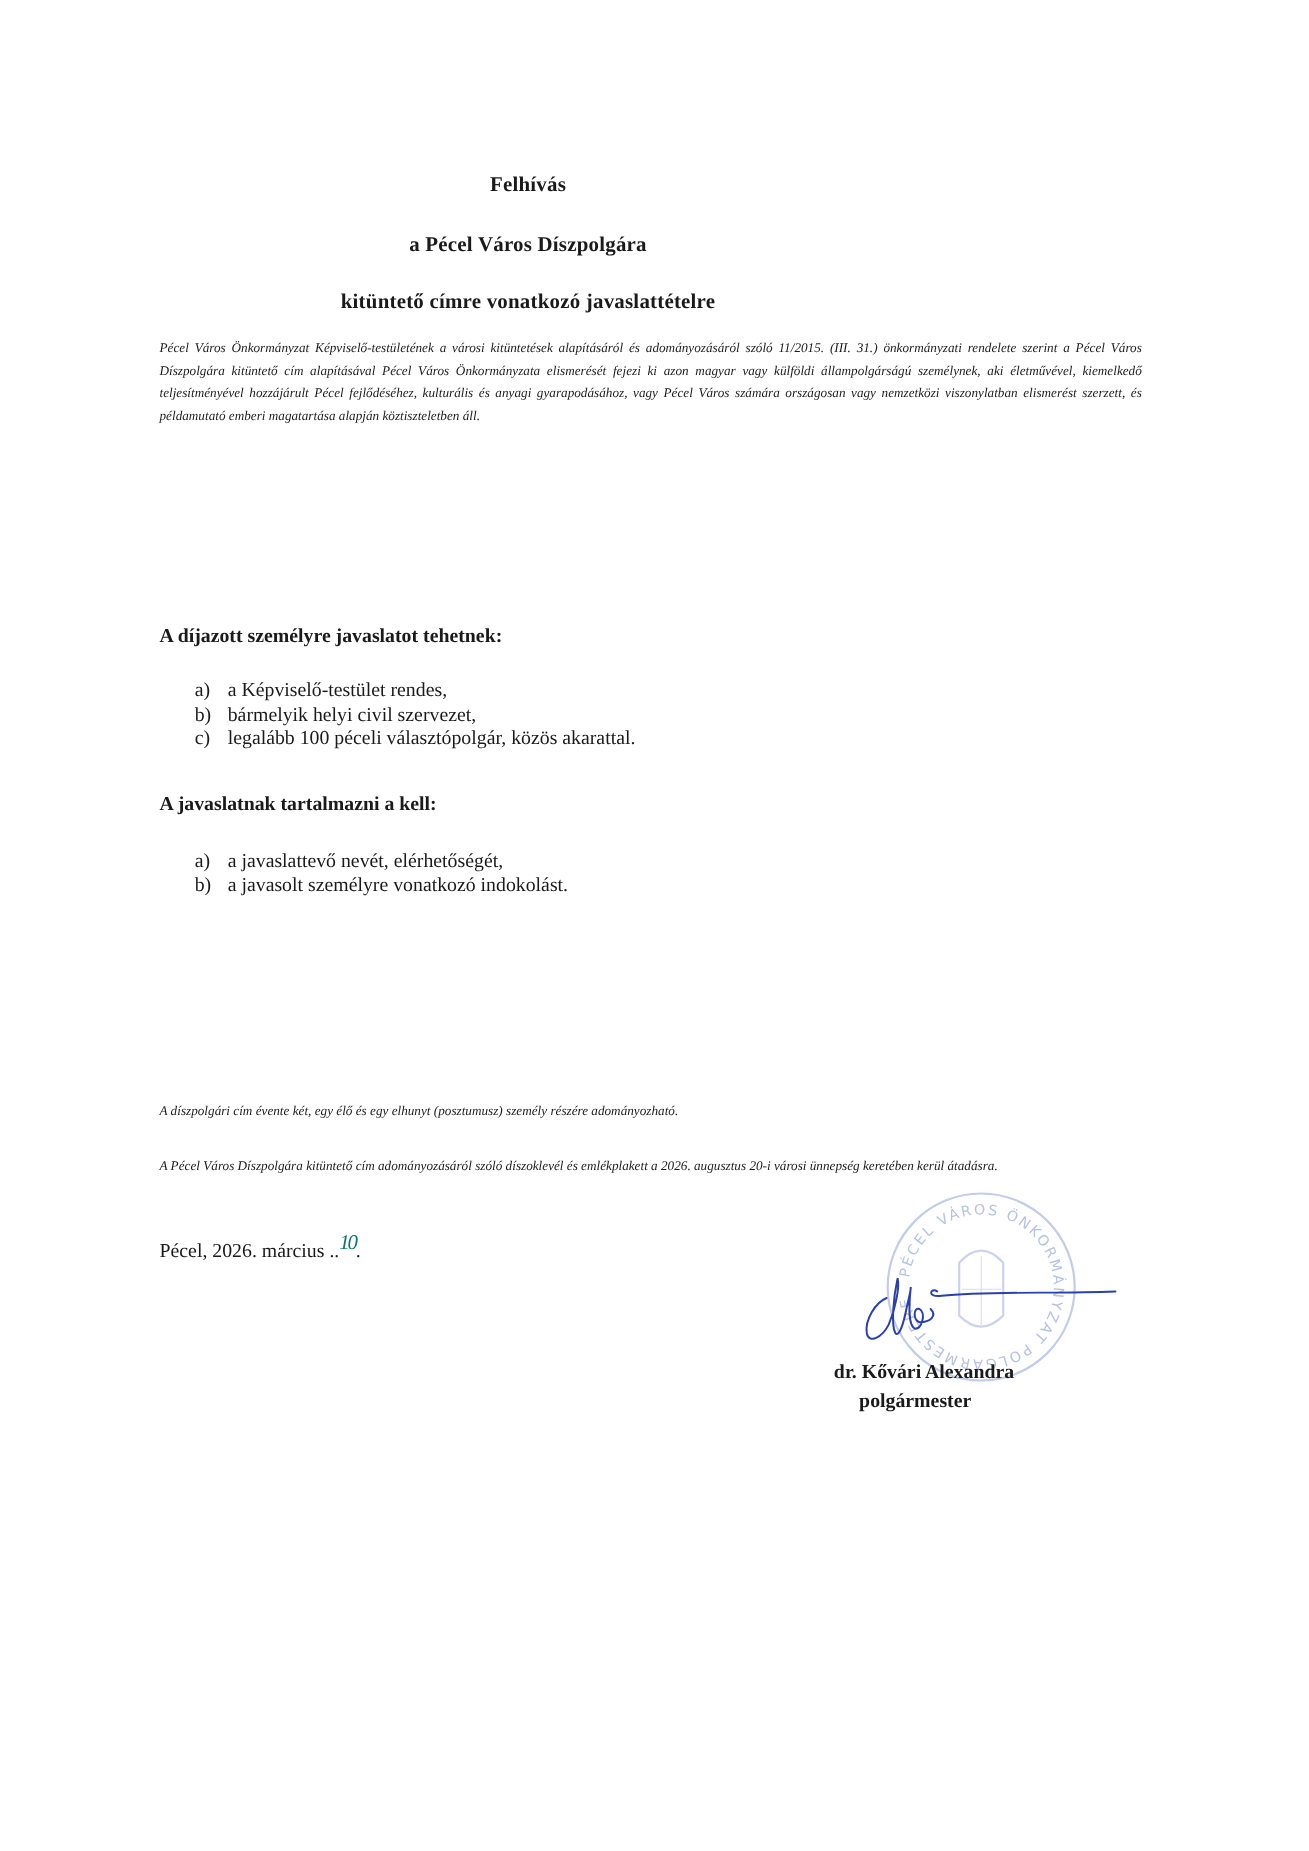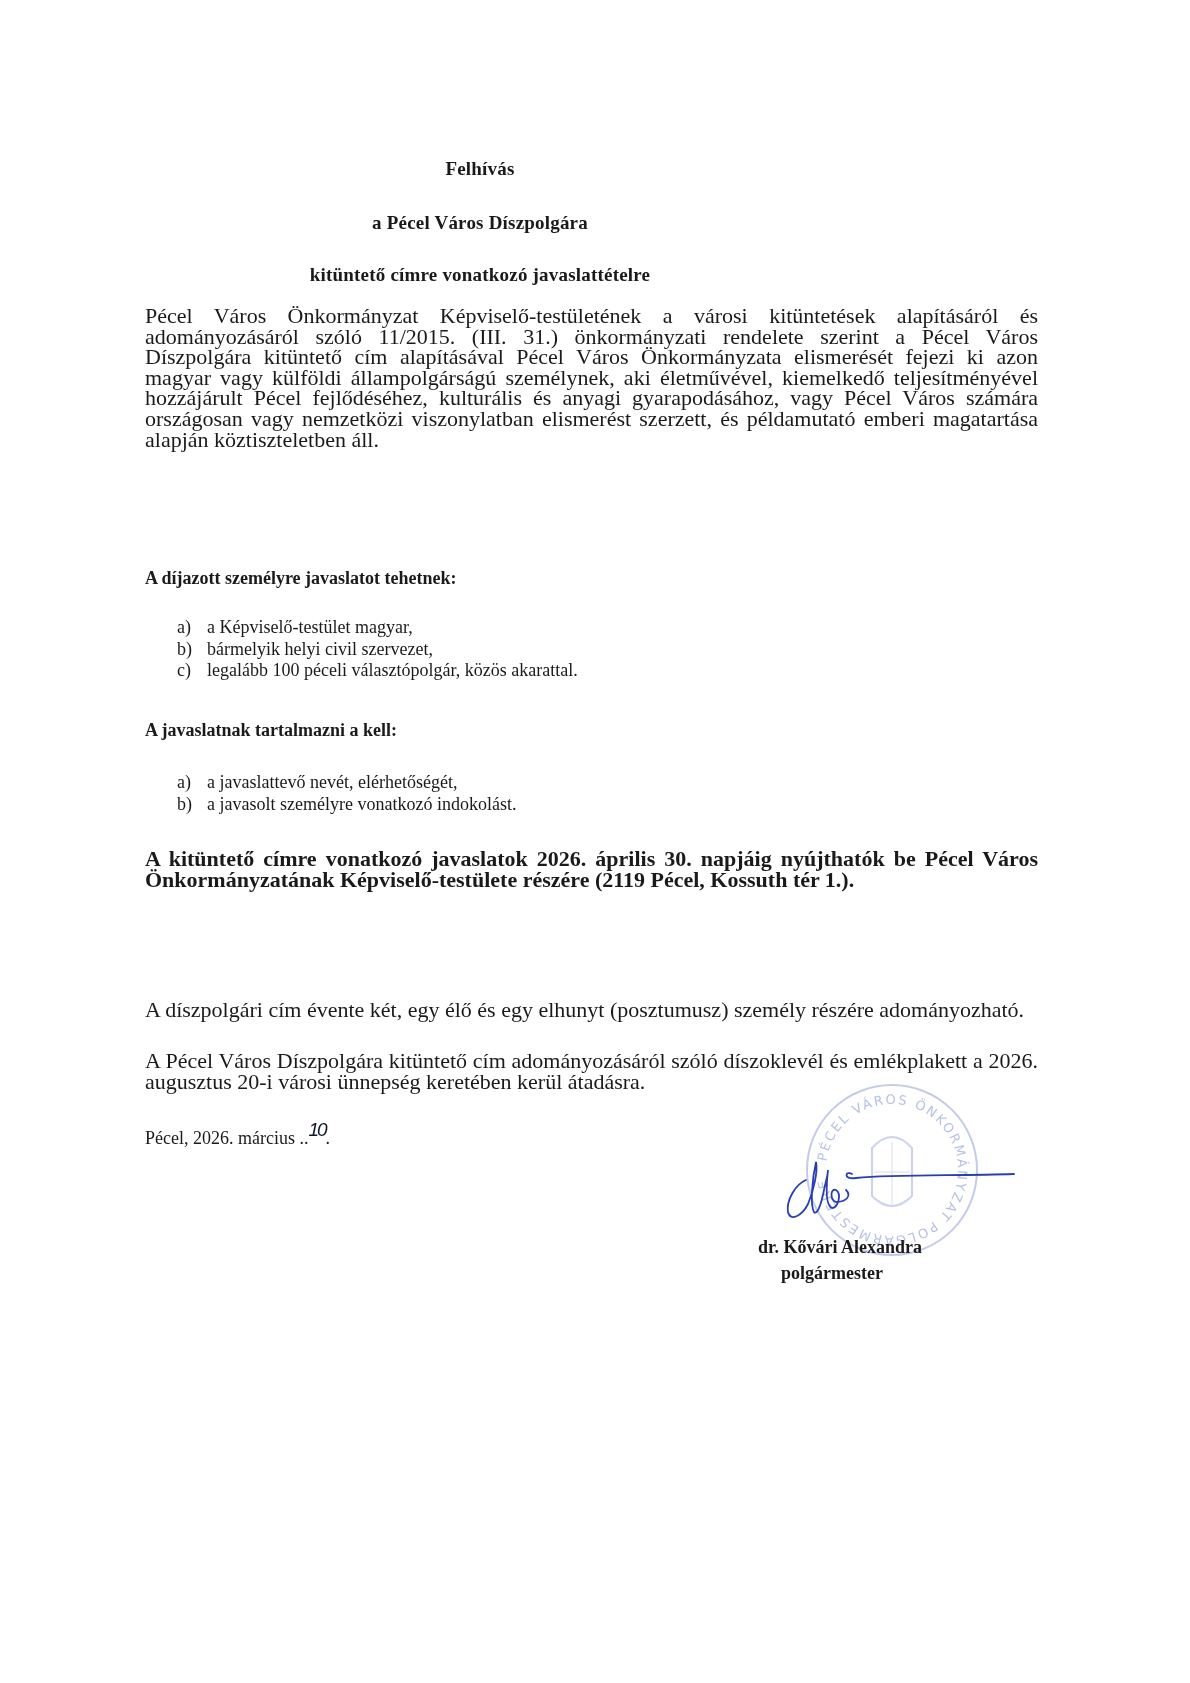--- a/index.html
+++ b/index.html
@@ -12,22 +12,23 @@
   .title {
     position: absolute; left: 0; width: 960px; text-align: center;
     font-weight: bold; font-size: 19px; letter-spacing: 0.2px;
   }
   .t1 { top: 158px; }
   .t2 { top: 212px; }
   .t3 { top: 264px; }
 
   .body-block {
     position: absolute; left: 145px; width: 893px;
-    font-size: 22px; line-height: 20.6px; text-align: justify;
+    font-size: 12px; line-height: 20.6px; text-align: justify;
     text-align-last: left;
+    font-style: italic;
   }
   .intro { top: 306px; }
   .intro p { margin: 0; }
   .intro .para1 { text-align: justify; }
   .intro .para2 { margin-top: 0; }
 
   .heading {
     position: absolute; left: 145px; font-weight: bold; font-size: 18px;
   }
   .h1 { top: 568px; }
@@ -46,22 +47,22 @@
     top: 848px; font-weight: bold; line-height: 21px;
   }
   .nomination { top: 924px; line-height: 21px; }
   .yearly { top: 1000px; }
   .ceremony { top: 1050px; line-height: 21px; }
 
   .date-line {
     position: absolute; left: 145px; top: 1127px; font-size: 18px;
   }
   .handwritten-day {
-    font-family: Liberation Sans, sans-serif; font-style: italic;
-    color: #0f172a; font-size: 19px; position: relative; top: -8px;
+    font-family: Liberation Serif, serif; font-style: italic;
+    color: #0f766e; font-size: 19px; position: relative; top: -8px;
     letter-spacing: -2px;
   }
 
   .stamp {
     position: absolute; left: 806px; top: 1084px; width: 168px; height: 168px;
     border-radius: 50%; border: 2px solid #b9c3e6; opacity: 0.85;
   }
   .stamp svg { position: absolute; left: 0; top: 0; }
 
   .signature {
@@ -86,21 +87,21 @@
 
   <div class="body-block intro">
     <p class="para1">Pécel Város Önkormányzat Képviselő-testületének a városi kitüntetések alapításáról és adományozásáról szóló 11/2015. (III. 31.) önkormányzati rendelete szerint a Pécel Város Díszpolgára kitüntető cím alapításával Pécel Város Önkormányzata elismerését fejezi ki azon magyar vagy külföldi állampolgárságú személynek, aki életművével, kiemelkedő teljesítményével hozzájárult Pécel fejlődéséhez, kulturális és anyagi gyarapodásához, vagy Pécel Város számára országosan vagy nemzetközi viszonylatban elismerést szerzett, és példamutató emberi magatartása alapján köztiszteletben áll.</p>
   </div>
 
   <div class="heading h1">A díjazott személyre javaslatot tehetnek:</div>
 
   <ul class="list list1">
     <li>
       <span class="marker">a)</span>
-      <span>a Képviselő-testület magyar,</span>
+      <span>a Képviselő-testület rendes,</span>
     </li>
     <li>
       <span class="marker">b)</span>
       <span>bármelyik helyi civil szervezet,</span>
     </li>
     <li>
       <span class="marker">c)</span>
       <span>legalább 100 péceli választópolgár, közös akarattal.</span>
     </li>
   </ul>
@@ -111,21 +112,20 @@
     <li>
       <span class="marker">a)</span>
       <span>a javaslattevő nevét, elérhetőségét,</span>
     </li>
     <li>
       <span class="marker">b)</span>
       <span>a javasolt személyre vonatkozó indokolást.</span>
     </li>
   </ul>
 
-  <div class="body-block deadline">A kitüntető címre vonatkozó javaslatok 2026. április 30. napjáig nyújthatók be Pécel Város Önkormányzatának Képviselő-testülete részére (2119 Pécel, Kossuth tér 1.).</div>
   <div class="body-block yearly">A díszpolgári cím évente két, egy élő és egy elhunyt (posztumusz) személy részére adományozható.</div>
   <div class="body-block ceremony">A Pécel Város Díszpolgára kitüntető cím adományozásáról szóló díszoklevél és emlékplakett a 2026. augusztus 20-i városi ünnepség keretében kerül átadásra.</div>
 
   <div class="date-line">
     <span>Pécel, 2026. március ..</span><span class="handwritten-day">10</span><span>.</span>
   </div>
 
   <div class="stamp">
     <svg width="168" height="168" viewBox="0 0 168 168">
       <defs>

